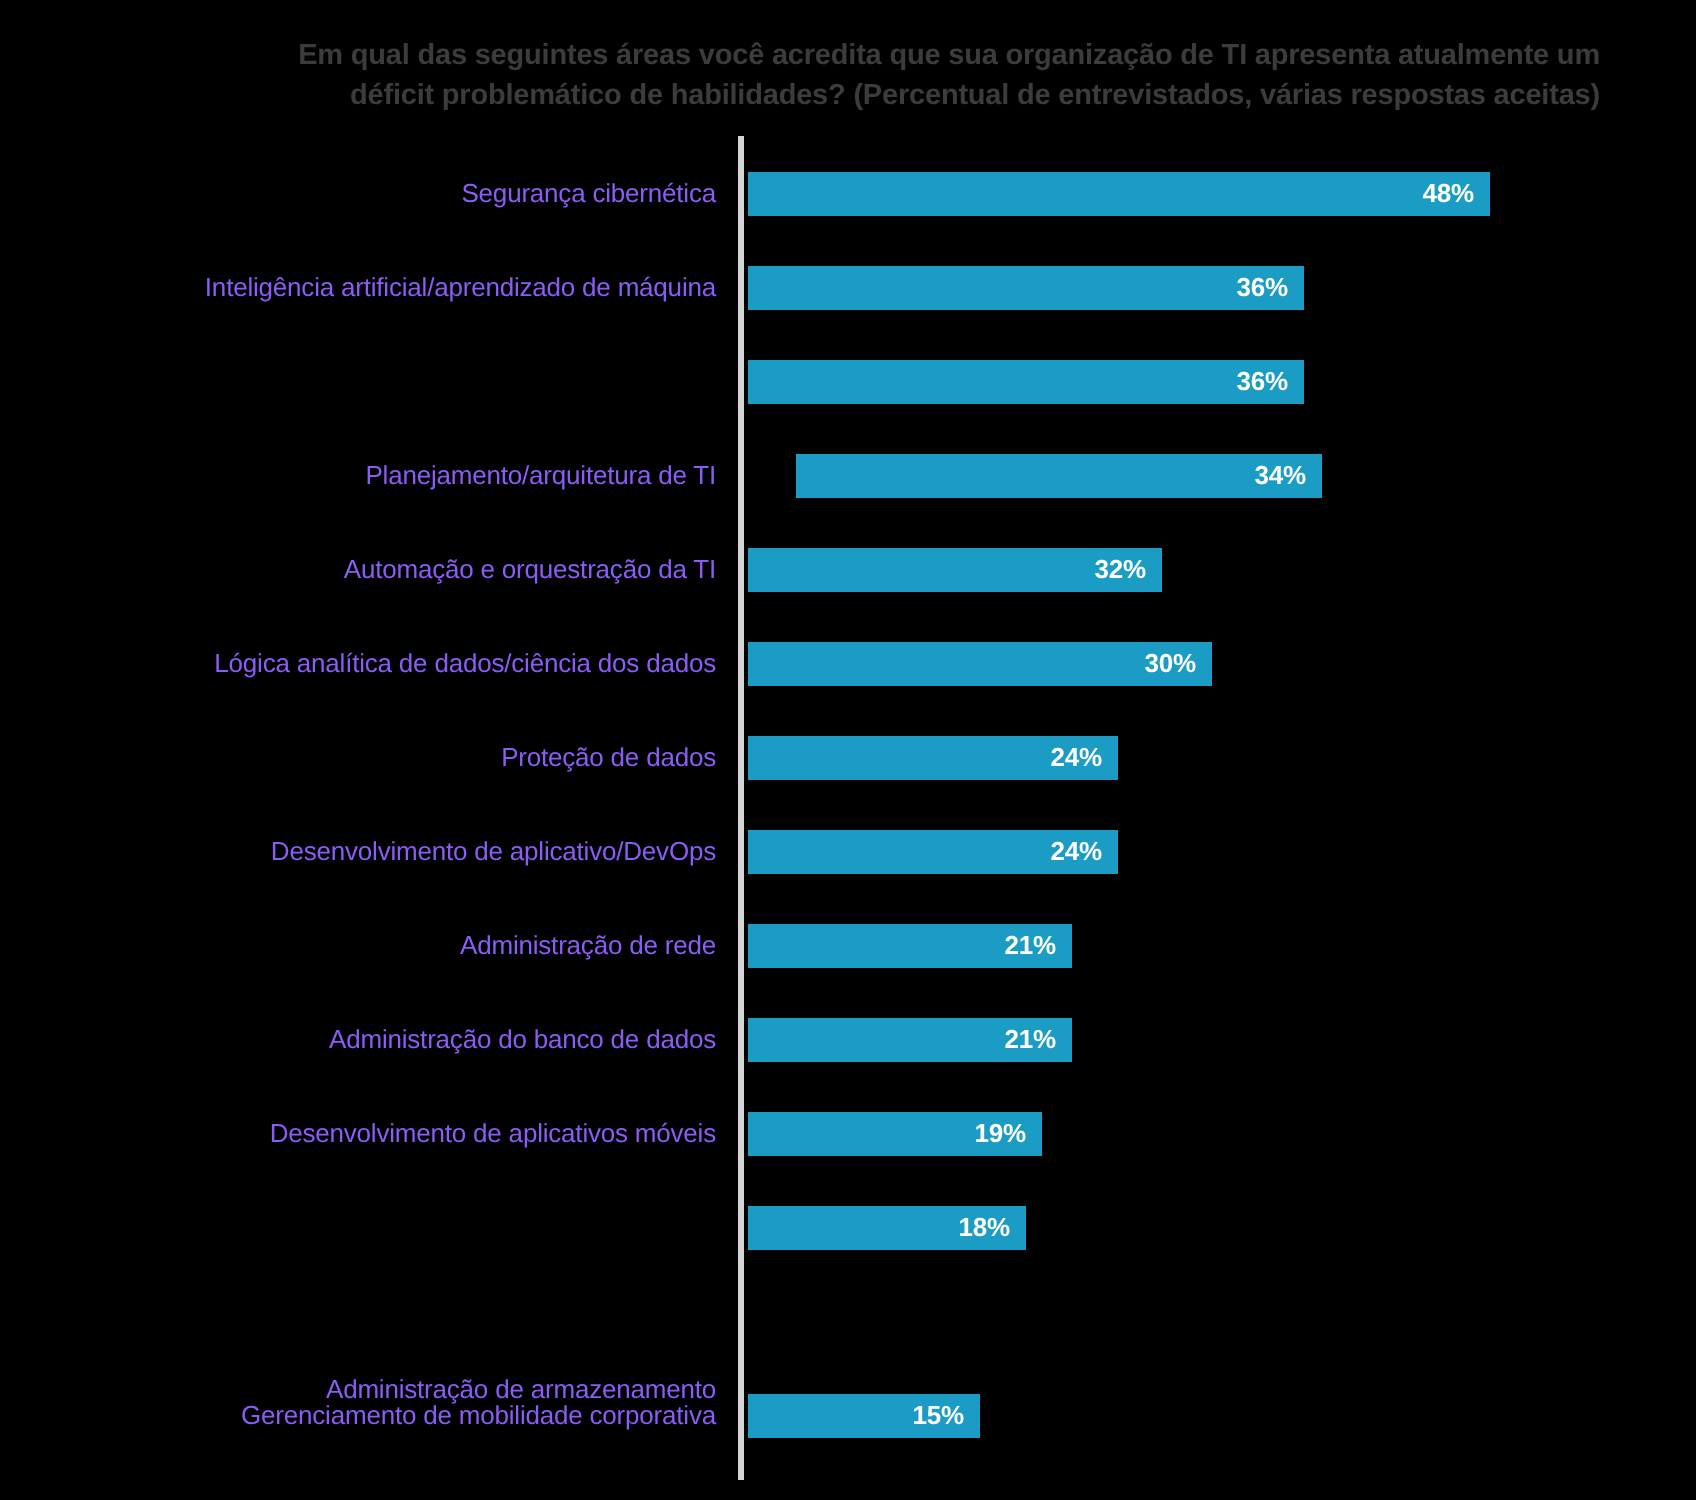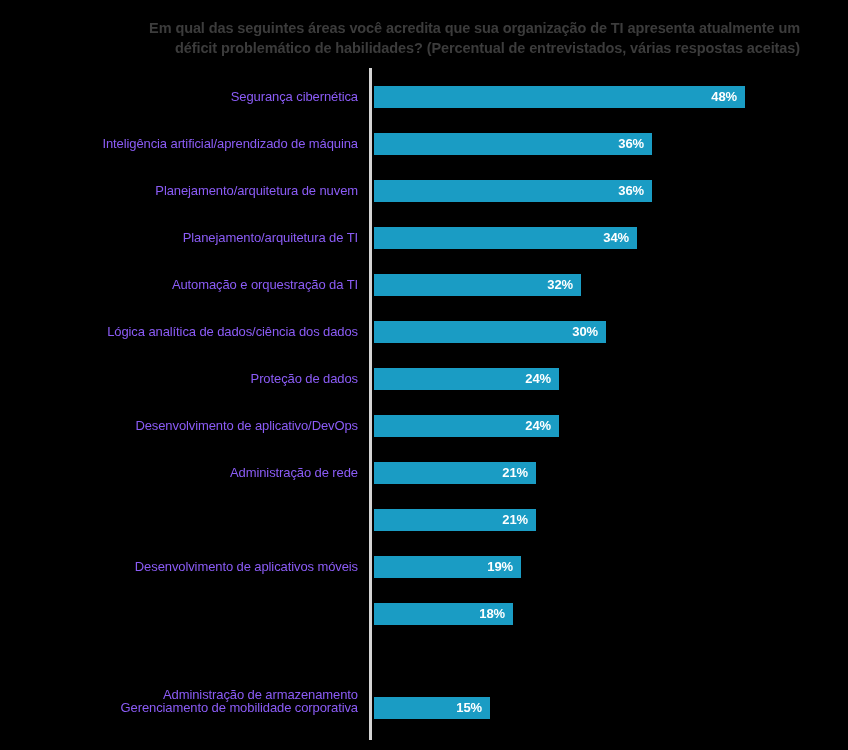--- a/index.html
+++ b/index.html
@@ -130,30 +130,29 @@
         </div>
         <div class="bar-row" style="top: 133px;">
           <div class="cat-label">Inteligência artificial/aprendizado de máquina</div>
           <div class="bar-track" style="width: 278px;">
             <div class="bar-fill" style="background: rgb(26, 156, 196);">
               <span class="bar-value">36%</span>
             </div>
           </div>
         </div>
         <div class="bar-row" style="top: 180px;">
-          <div class="cat-label">Planejamento/arquitetura de nuvem</div>
           <div class="bar-track" style="width: 278px;">
             <div class="bar-fill" style="background: rgb(26, 156, 196);">
               <span class="bar-value">36%</span>
             </div>
           </div>
         </div>
         <div class="bar-row" style="top: 227px;">
           <div class="cat-label">Planejamento/arquitetura de TI</div>
-          <div class="bar-track" style="width: 263px;">
+          <div class="bar-track" style="width: 263px; margin-left: 24px;">
             <div class="bar-fill" style="background: rgb(26, 156, 196);">
               <span class="bar-value">34%</span>
             </div>
           </div>
         </div>
         <div class="bar-row" style="top: 274px;">
           <div class="cat-label">Automação e orquestração da TI</div>
           <div class="bar-track" style="width: 207px;">
             <div class="bar-fill" style="background: rgb(26, 156, 196);">
               <span class="bar-value">32%</span>
@@ -186,20 +185,21 @@
         </div>
         <div class="bar-row" style="top: 462px;">
           <div class="cat-label">Administração de rede</div>
           <div class="bar-track" style="width: 162px;">
             <div class="bar-fill" style="background: rgb(26, 156, 196);">
               <span class="bar-value">21%</span>
             </div>
           </div>
         </div>
         <div class="bar-row" style="top: 509px;">
+          <div class="cat-label">Administração do banco de dados</div>
           <div class="bar-track" style="width: 162px;">
             <div class="bar-fill" style="background: rgb(26, 156, 196);">
               <span class="bar-value">21%</span>
             </div>
           </div>
         </div>
         <div class="bar-row" style="top: 556px;">
           <div class="cat-label">Desenvolvimento de aplicativos móveis</div>
           <div class="bar-track" style="width: 147px;">
             <div class="bar-fill" style="background: rgb(26, 156, 196);">

